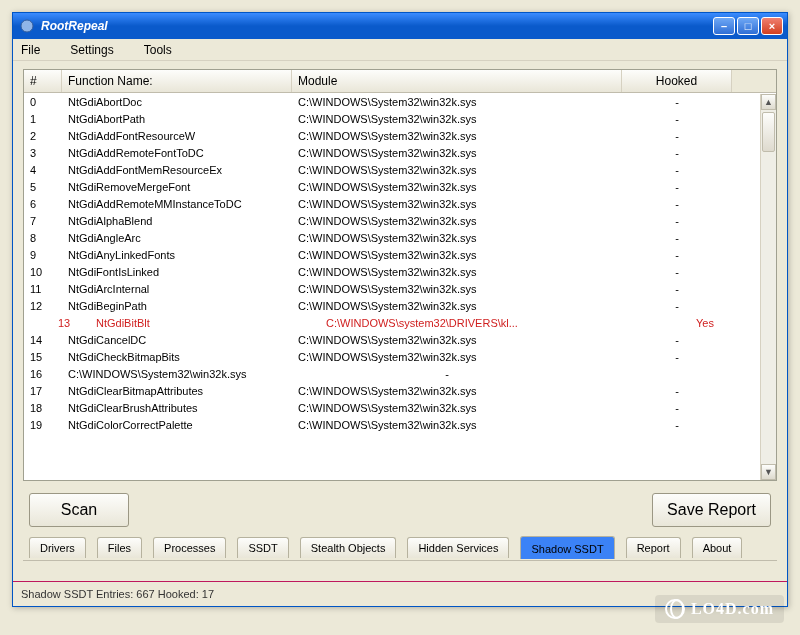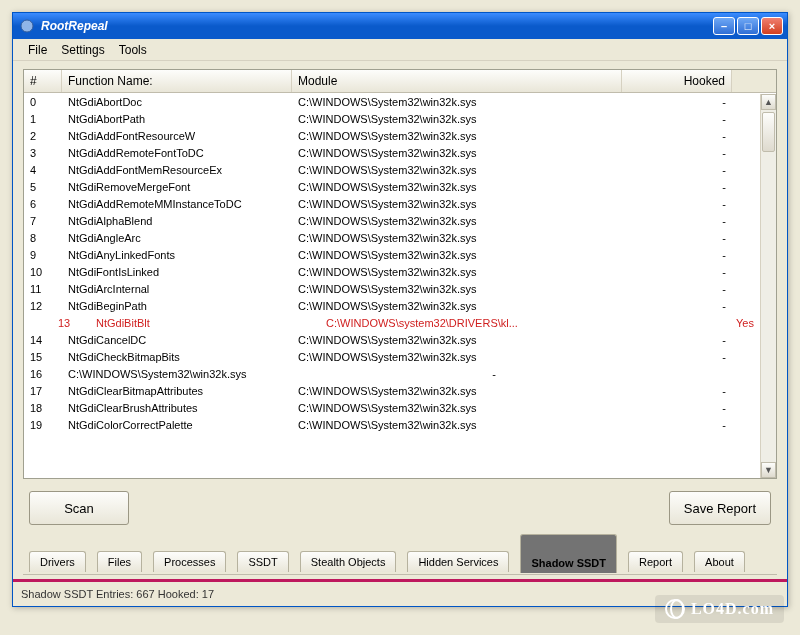--- a/index.html
+++ b/index.html
@@ -47,22 +47,22 @@
       font-size: 11px; font-weight: bold;
       cursor: default;
     }
     .win-btn.min, .win-btn.max { background: linear-gradient(#6fa8f5, #2f6fd6); color:#fff; }
     .win-btn.close { background: linear-gradient(#f08070, #d24020); color:#fff; }
     .menubar {
       height: 22px;
       background: #ece9d8;
       display: flex;
       align-items: center;
-      gap: 14px;
-      padding: 0 15px;
+      gap: 30px;
+      padding: 0 8px;
       border-bottom: 1px solid #d6d1c1;
       font-size: 12px;
     }
     .menu-item { cursor: default; }
     .client {
       flex: 1;
       padding: 8px 10px 4px 10px;
       display: flex;
       flex-direction: column;
     }
@@ -102,21 +102,21 @@
     }
     .lv-row .cell {
       padding: 0 6px;
       overflow: hidden;
       text-overflow: ellipsis;
     }
     .lv-row.hooked { color: #d02020; padding-left: 28px; }
     .col-idx { width: 38px; }
     .col-fn { width: 230px; }
     .col-mod { width: 330px; }
-    .col-hook { width: 110px; text-align: right; }
+    .col-hook { width: 110px; text-align: center; }
     .vscroll {
       position: absolute;
       right: 0; top: 24px; bottom: 0;
       width: 16px;
       background: #efeee6;
       border-left: 1px solid #d6d1c1;
     }
     .vscroll .arrow {
       height: 16px; background: linear-gradient(#fdfdfb,#dedace);
       border: 1px solid #c0bcac;
@@ -130,21 +130,21 @@
     }
     .btn-row {
       display: flex; justify-content: space-between;
       padding: 12px 6px 8px 6px;
     }
     .btn {
       min-width: 100px; height: 34px;
       background: linear-gradient(#fdfdfb,#e9e6d8);
       border: 1px solid #9b9784;
       border-radius: 3px;
-      font-size: 13px;
+      font-size: 16px;
       cursor: default;
       display:flex; align-items:center; justify-content:center;
       padding: 0 14px;
     }
     .tabbar {
       display: flex;
       gap: 11px;
       padding: 0 6px 2px 6px;
       border-bottom: 1px solid #c0bcac;
       align-items: flex-end;
@@ -152,33 +152,33 @@
     .tab {
       padding: 4px 10px;
       font-size: 11px;
       background: linear-gradient(#fdfdfb,#e9e6d8);
       border: 1px solid #b6b29e;
       border-bottom: none;
       border-radius: 3px 3px 0 0;
       cursor: default;
     }
     .tab.active {
-      background: #737373;
-      padding-top: 22px;
+      background: #3b82f6;
+      padding-top: 6px;
       position: relative;
       top: 1px;
-      font-weight: bold;
     }
     .statusbar {
       height: 20px;
-      border-top: 3px solid #be185d;
+      border-top: 1px solid #be185d;
       display: flex; align-items: center;
       padding: 12px 8px;
       font-size: 11px;
       color: #333;
+      margin-top: 16px;
     }
     .watermark {
       position: absolute;
       right: 16px; bottom: 12px;
       display: flex; align-items: center; gap: 6px;
       color: #fff;
       background: rgba(0,0,0,0.08);
       padding: 4px 10px;
       border-radius: 4px;
       font-size: 16px;

